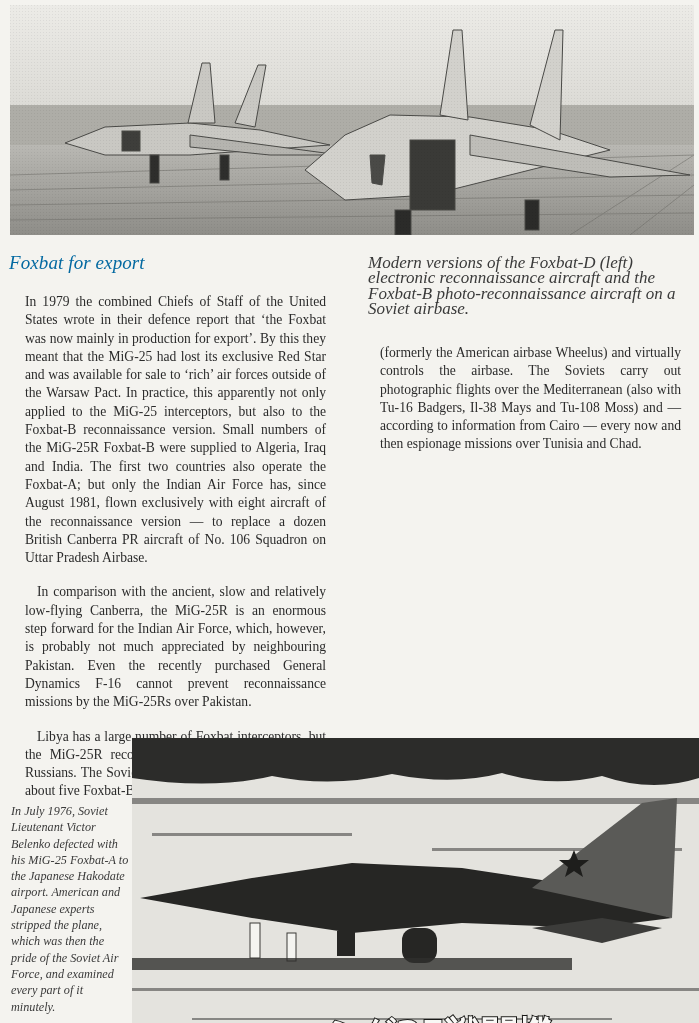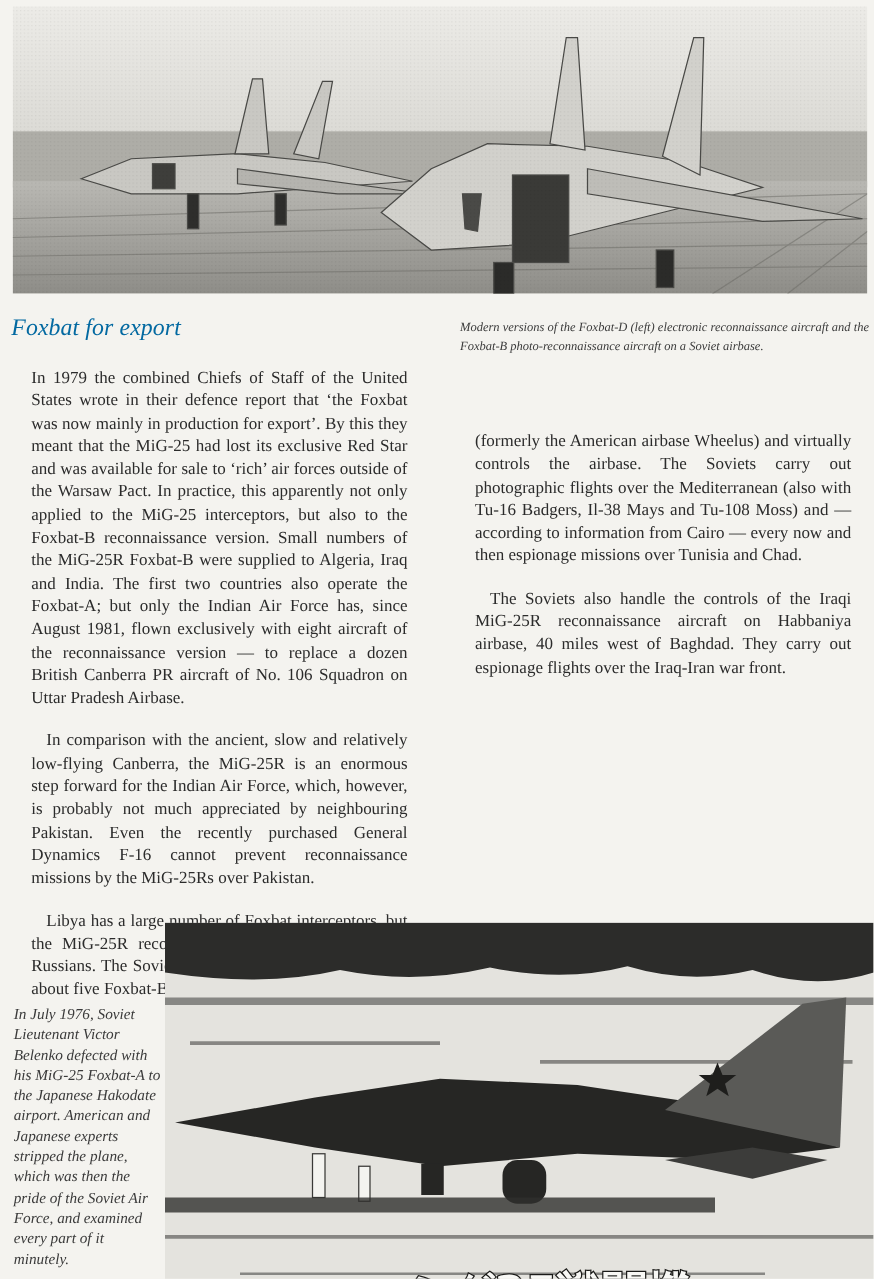--- a/index.html
+++ b/index.html
@@ -25,21 +25,21 @@
   }
   .col p { margin: 16px; text-indent: 12px; }
   .col p.first { text-indent: 0; }
   #col-left { left: 9px; top: 277px; width: 333px; }
   #col-right { left: 364px; top: 328px; width: 333px; }
   #col-right p.first { text-indent: 0; }
 
   .caption {
     position: absolute; font-style: italic; color: #3a3a3a;
   }
-  #caption-top { left: 368px; top: 255px; width: 330px; font-size: 10px; line-height: 15.4px; }
+  #caption-top { left: 368px; top: 255px; width: 330px; font-size: 17px; line-height: 15.4px; }
   #caption-bottom { left: 11px; top: 803px; width: 118px; font-size: 12.2px; line-height: 16.3px; }
 </style>
 </head>
 <body>
 
 <div class="photo" id="photo-top">
   <svg viewBox="0 0 684 230" preserveAspectRatio="none">
     <defs>
       <linearGradient id="skyG" x1="0" y1="0" x2="0" y2="1">
         <stop offset="0" stop-color="#ecebe7"></stop>
@@ -95,21 +95,20 @@
 <div class="caption" id="caption-top">Modern versions of the Foxbat-D (left) electronic reconnaissance aircraft and the Foxbat-B photo-reconnaissance aircraft on a Soviet airbase.</div>
 
 <div class="col" id="col-left">
   <p class="first">In 1979 the combined Chiefs of Staff of the United States wrote in their defence report that ‘the Foxbat was now mainly in production for export’. By this they meant that the MiG-25 had lost its exclusive Red Star and was available for sale to ‘rich’ air forces outside of the Warsaw Pact. In practice, this apparently not only applied to the MiG-25 interceptors, but also to the Foxbat-B reconnaissance version. Small numbers of the MiG-25R Foxbat-B were supplied to Algeria, Iraq and India. The first two countries also operate the Foxbat-A; but only the Indian Air Force has, since August 1981, flown exclusively with eight aircraft of the reconnaissance version — to replace a dozen British Canberra PR aircraft of No. 106 Squadron on Uttar Pradesh Airbase.</p>
   <p>In comparison with the ancient, slow and relatively low-flying Canberra, the MiG-25R is an enormous step forward for the Indian Air Force, which, however, is probably not much appreciated by neighbouring Pakistan. Even the recently purchased General Dynamics F-16 cannot prevent reconnaissance missions by the MiG-25Rs over Pakistan.</p>
   <p>Libya has a large number of Foxbat interceptors, but the MiG-25R reconnaissance aircraft are flown by Russians. The Soviet Air Force keeps a detachment of about five Foxbat-Bs on Okba Ben Nafi airfield</p>
 </div>
 
 <div class="col" id="col-right">
   <p class="first">(formerly the American airbase Wheelus) and virtually controls the airbase. The Soviets carry out photographic flights over the Mediterranean (also with Tu-16 Badgers, Il-38 Mays and Tu-108 Moss) and — according to information from Cairo — every now and then espionage missions over Tunisia and Chad.</p>
-  <p>The Soviets also handle the controls of the Iraqi MiG-25R reconnaissance aircraft on Habbaniya airbase, 40 miles west of Baghdad. They carry out espionage flights over the Iraq-Iran war front.</p>
 </div>
 
 <div class="caption" id="caption-bottom">In July 1976, Soviet Lieutenant Victor Belenko defected with his MiG-25 Foxbat-A to the Japanese Hakodate airport. American and Japanese experts stripped the plane, which was then the pride of the Soviet Air Force, and examined every part of it minutely.</div>
 
 <div class="photo" id="photo-bottom">
   <svg viewBox="0 0 567 317" preserveAspectRatio="none">
     <rect x="0" y="0" width="567" height="317" fill="#e4e3de"></rect>
 
     <path d="M0 0 L567 0 L567 40 Q520 55 470 38 Q420 50 370 35 Q320 48 260 36 Q200 50 140 38 Q80 52 0 40 Z" fill="#2c2c2a"></path>
     <g fill="#4a4a47" opacity="0.6">

